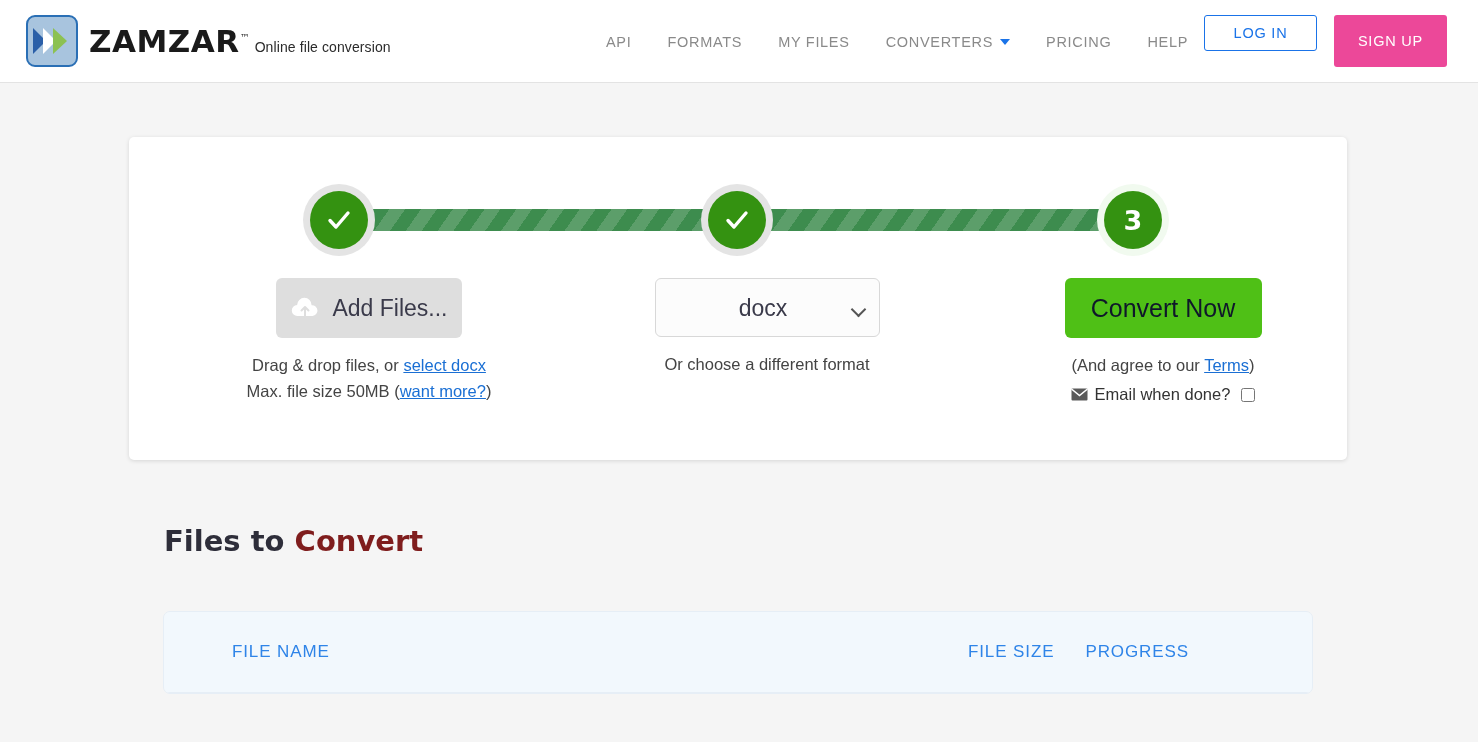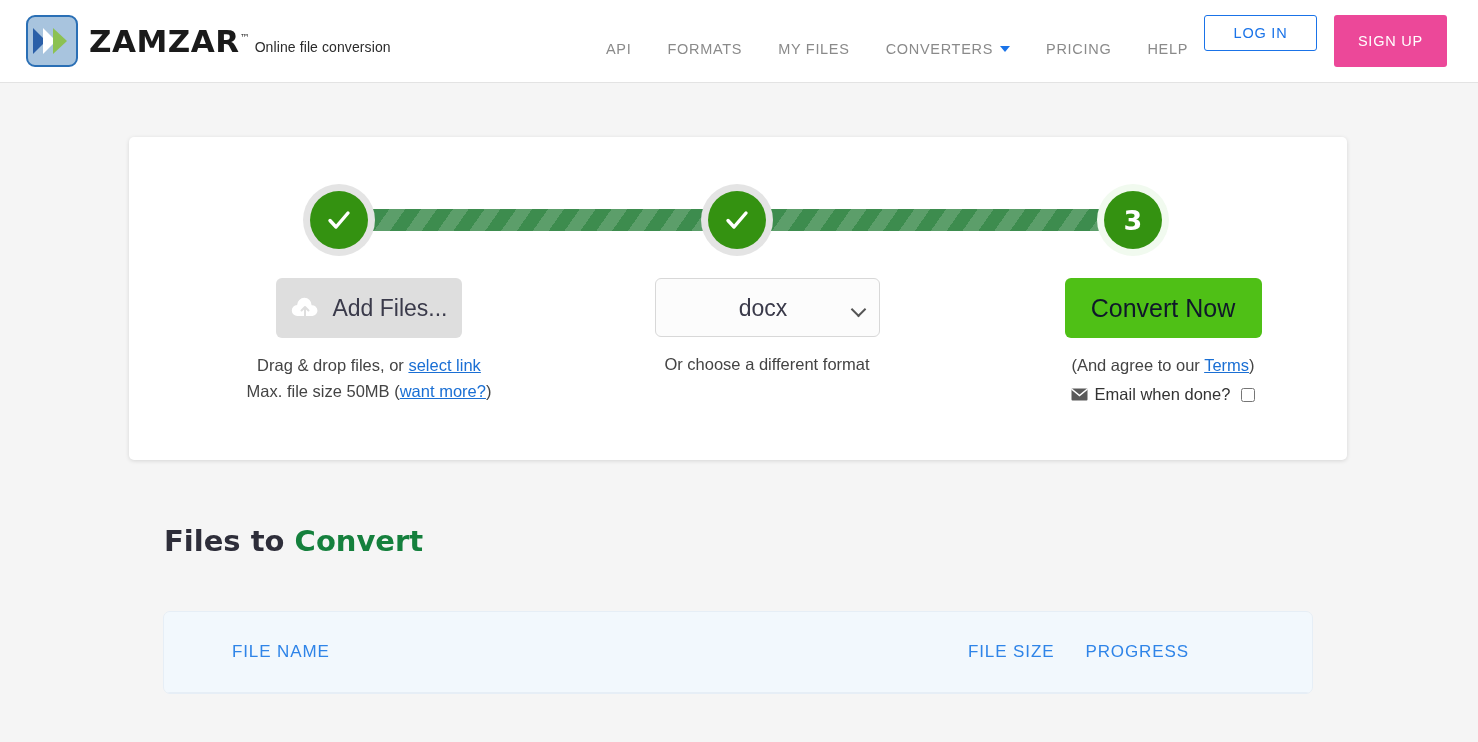--- a/index.html
+++ b/index.html
@@ -68,21 +68,21 @@
   .logo-sub {
     font-size: 14px;
     color: #2b2b2b;
     margin-top: 3px;
     letter-spacing: 0.1px;
   }
 
   .nav {
     position: absolute;
     left: 588px;
-    top: 7px;
+    top: 0;
     height: 83px;
     display: flex;
     align-items: center;
     gap: 0;
   }
   .nav a {
     color: #8a8a8a;
     font-size: 14.5px;
     letter-spacing: 0.7px;
     text-decoration: none;
@@ -299,21 +299,21 @@
   
   .files-title {
     position: absolute;
     left: 164px;
     top: 524px;
     font-size: 29px;
     font-weight: bold;
     color: #2e2e3a;
     font-family: "DejaVu Sans", sans-serif;
   }
-  .files-title .accent { color: #15803d; }
+  .files-title .accent { color: #7f1d1d; }
 
   .table {
     position: absolute;
     left: 163px;
     top: 611px;
     width: 1150px;
     border: 1px solid #e6eef6;
     border-radius: 7px;
     overflow: hidden;
     background: #fbfcfd;
@@ -428,21 +428,21 @@
 
     <div class="col col-1">
       <button class="btn-addfiles">
         <svg class="cloud-icon" viewBox="0 0 30 22">
           <path d="M7.5 19 a5.5 5.5 0 0 1 -0.4 -11 A7.2 7.2 0 0 1 21.6 8.2 a5.4 5.4 0 0 1 0.9 10.8 z" fill="#ffffff"></path>
           <path d="M15 19.5 L15 10.5 M11.5 13.5 L15 10 L18.5 13.5" fill="none" stroke="#dedede" stroke-width="2" stroke-linecap="round" stroke-linejoin="round"></path>
         </svg>
         <span>Add Files...</span>
       </button>
       <div class="helper">
-        <span>Drag &amp; drop files, or </span><a href="#">select link</a><br>
+        <span>Drag &amp; drop files, or </span><a href="#">select docx</a><br>
         <span>Max. file size 50MB (</span><a href="#">want more?</a><span>)</span>
       </div>
     </div>
 
     <div class="col col-2">
       <span class="select-wrap">
         <select>
           <option>docx</option>
         </select>
         <span class="select-chev"></span>

